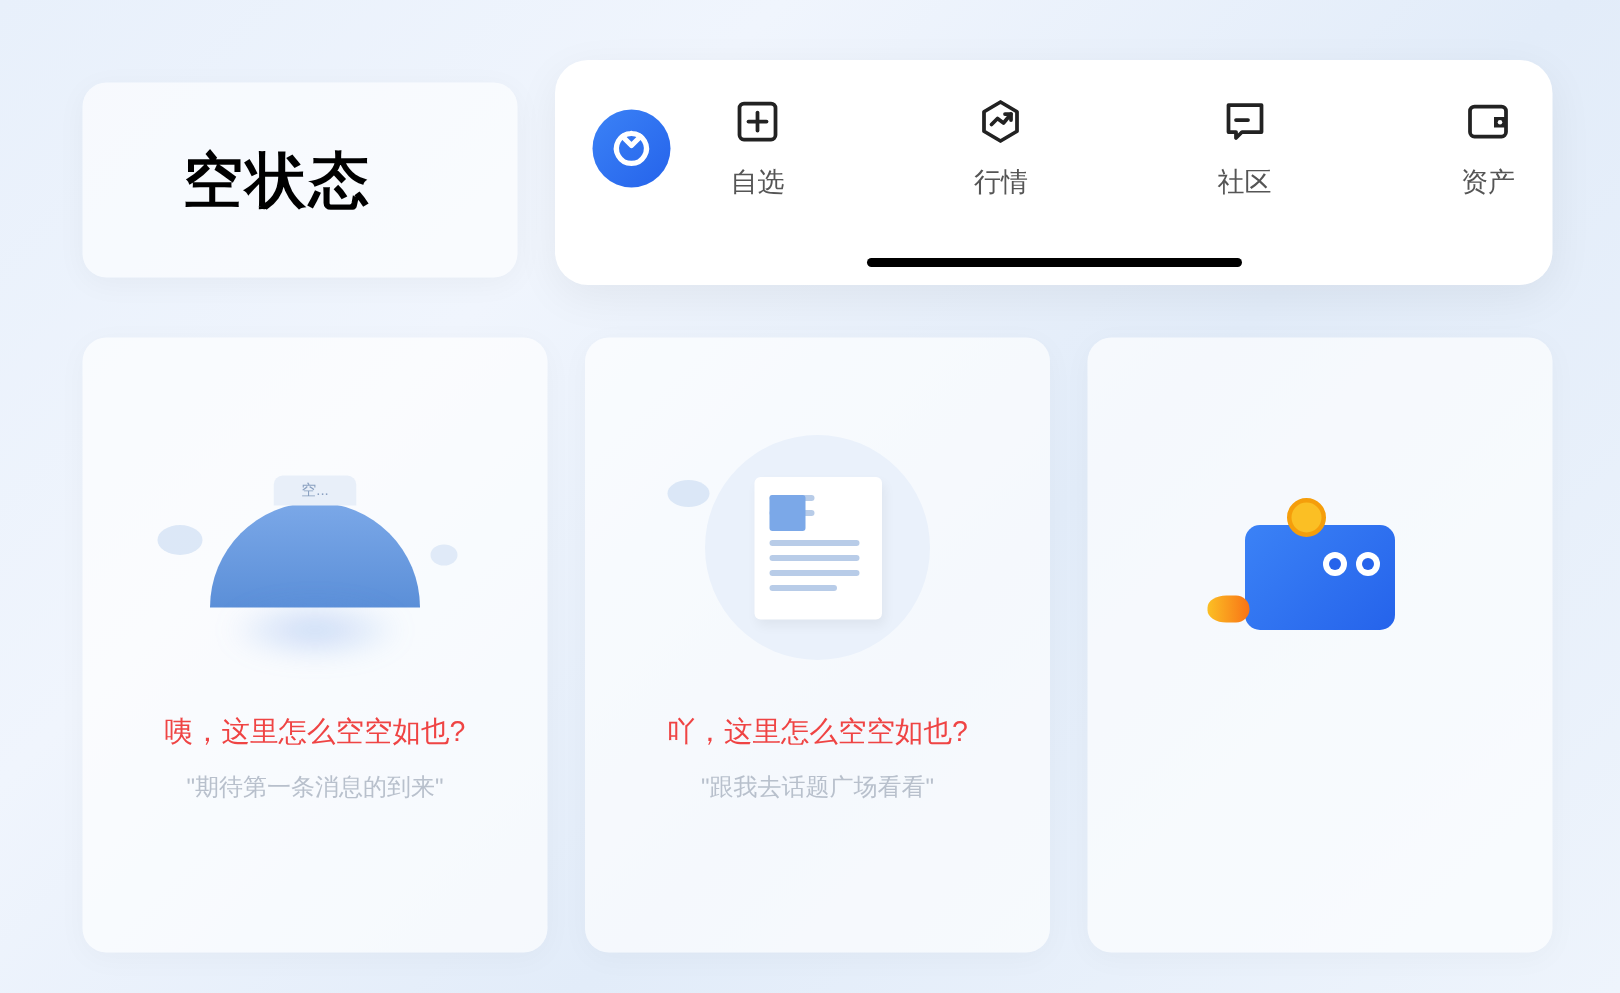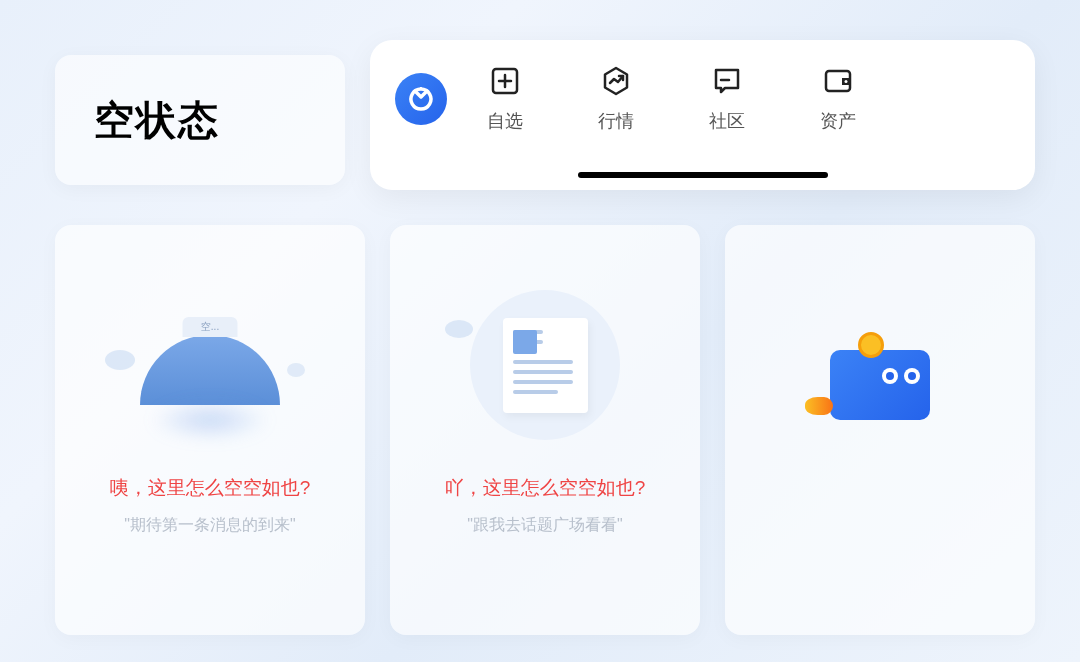--- a/index.html
+++ b/index.html
@@ -18,21 +18,21 @@
     .title-card {
       position: absolute;
       left: 55px;
       top: 55px;
       width: 290px;
       height: 130px;
       background: rgba(255,255,255,0.6);
       border-radius: 16px;
       display: flex;
       align-items: center;
-      padding-left: 39px;
+      padding-left: 67px;
       box-shadow: 0 4px 20px rgba(0,0,0,0.04);
     }
     .title-text {
       font-size: 40px;
       font-weight: 900;
       color: #000;
       letter-spacing: 2px;
     }
     .nav-bar {
       position: absolute;
@@ -55,21 +55,21 @@
       display: flex;
       align-items: center;
       justify-content: center;
       margin-right: 40px;
       margin-top: 8px;
     }
     .nav-items {
       display: flex;
       gap: 75px;
       flex: 1;
-      justify-content: flex-start;
+      justify-content: space-between;
     }
     .nav-item {
       display: flex;
       flex-direction: column;
       align-items: center;
       gap: 12px;
       cursor: pointer;
     }
     .nav-icon {
       width: 32px;

